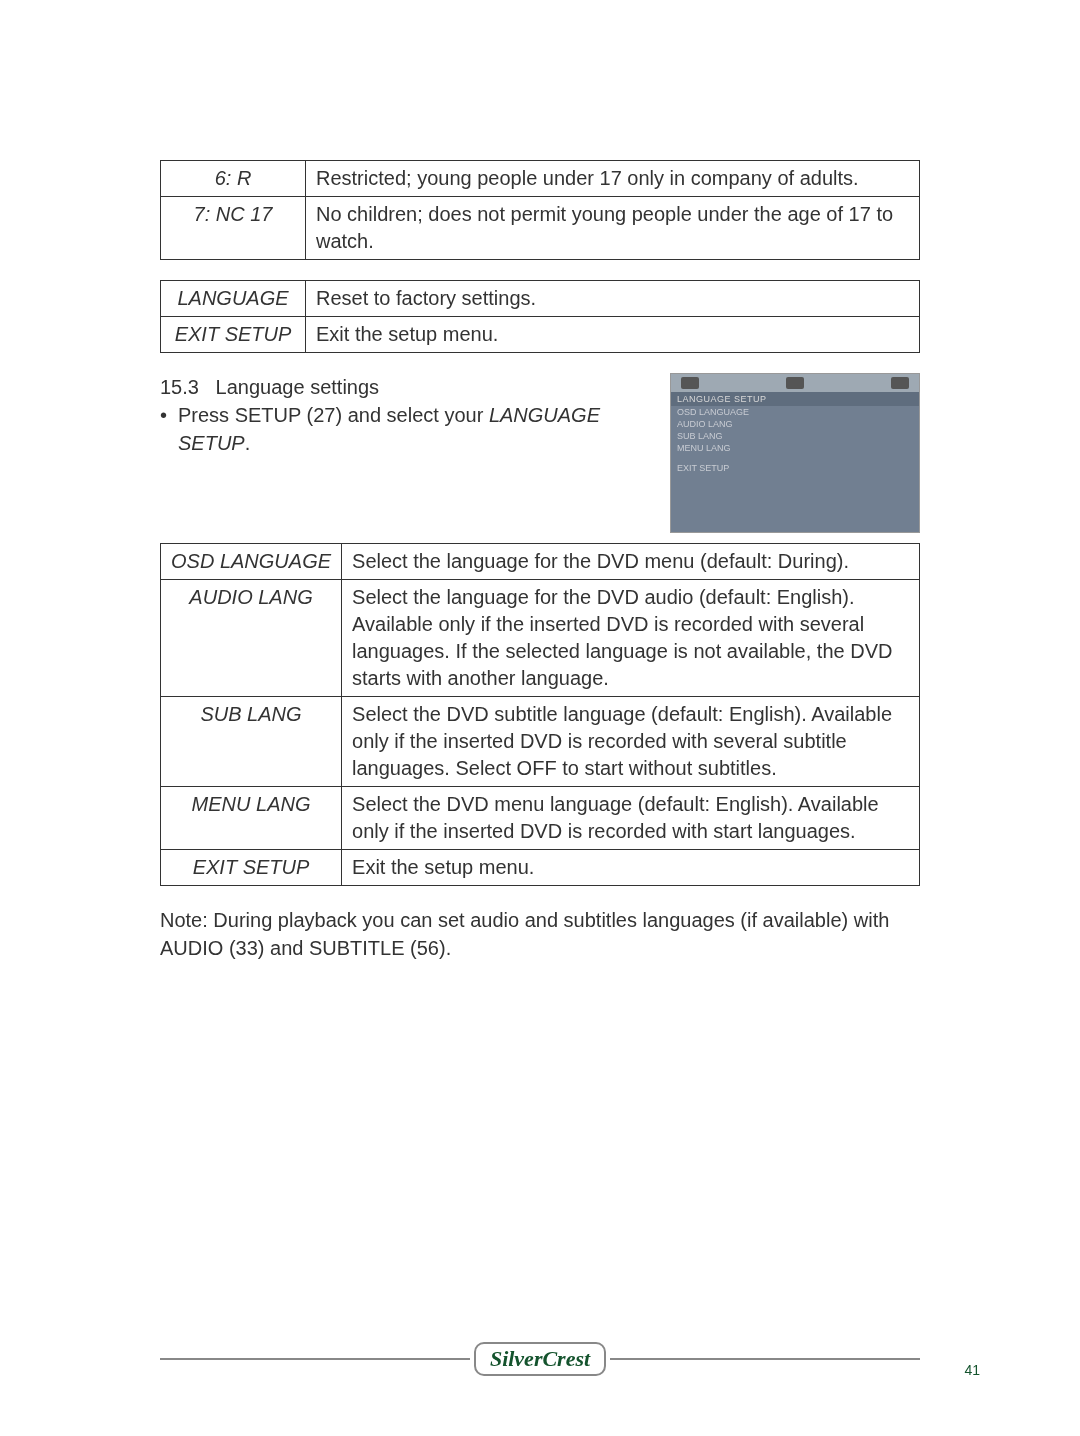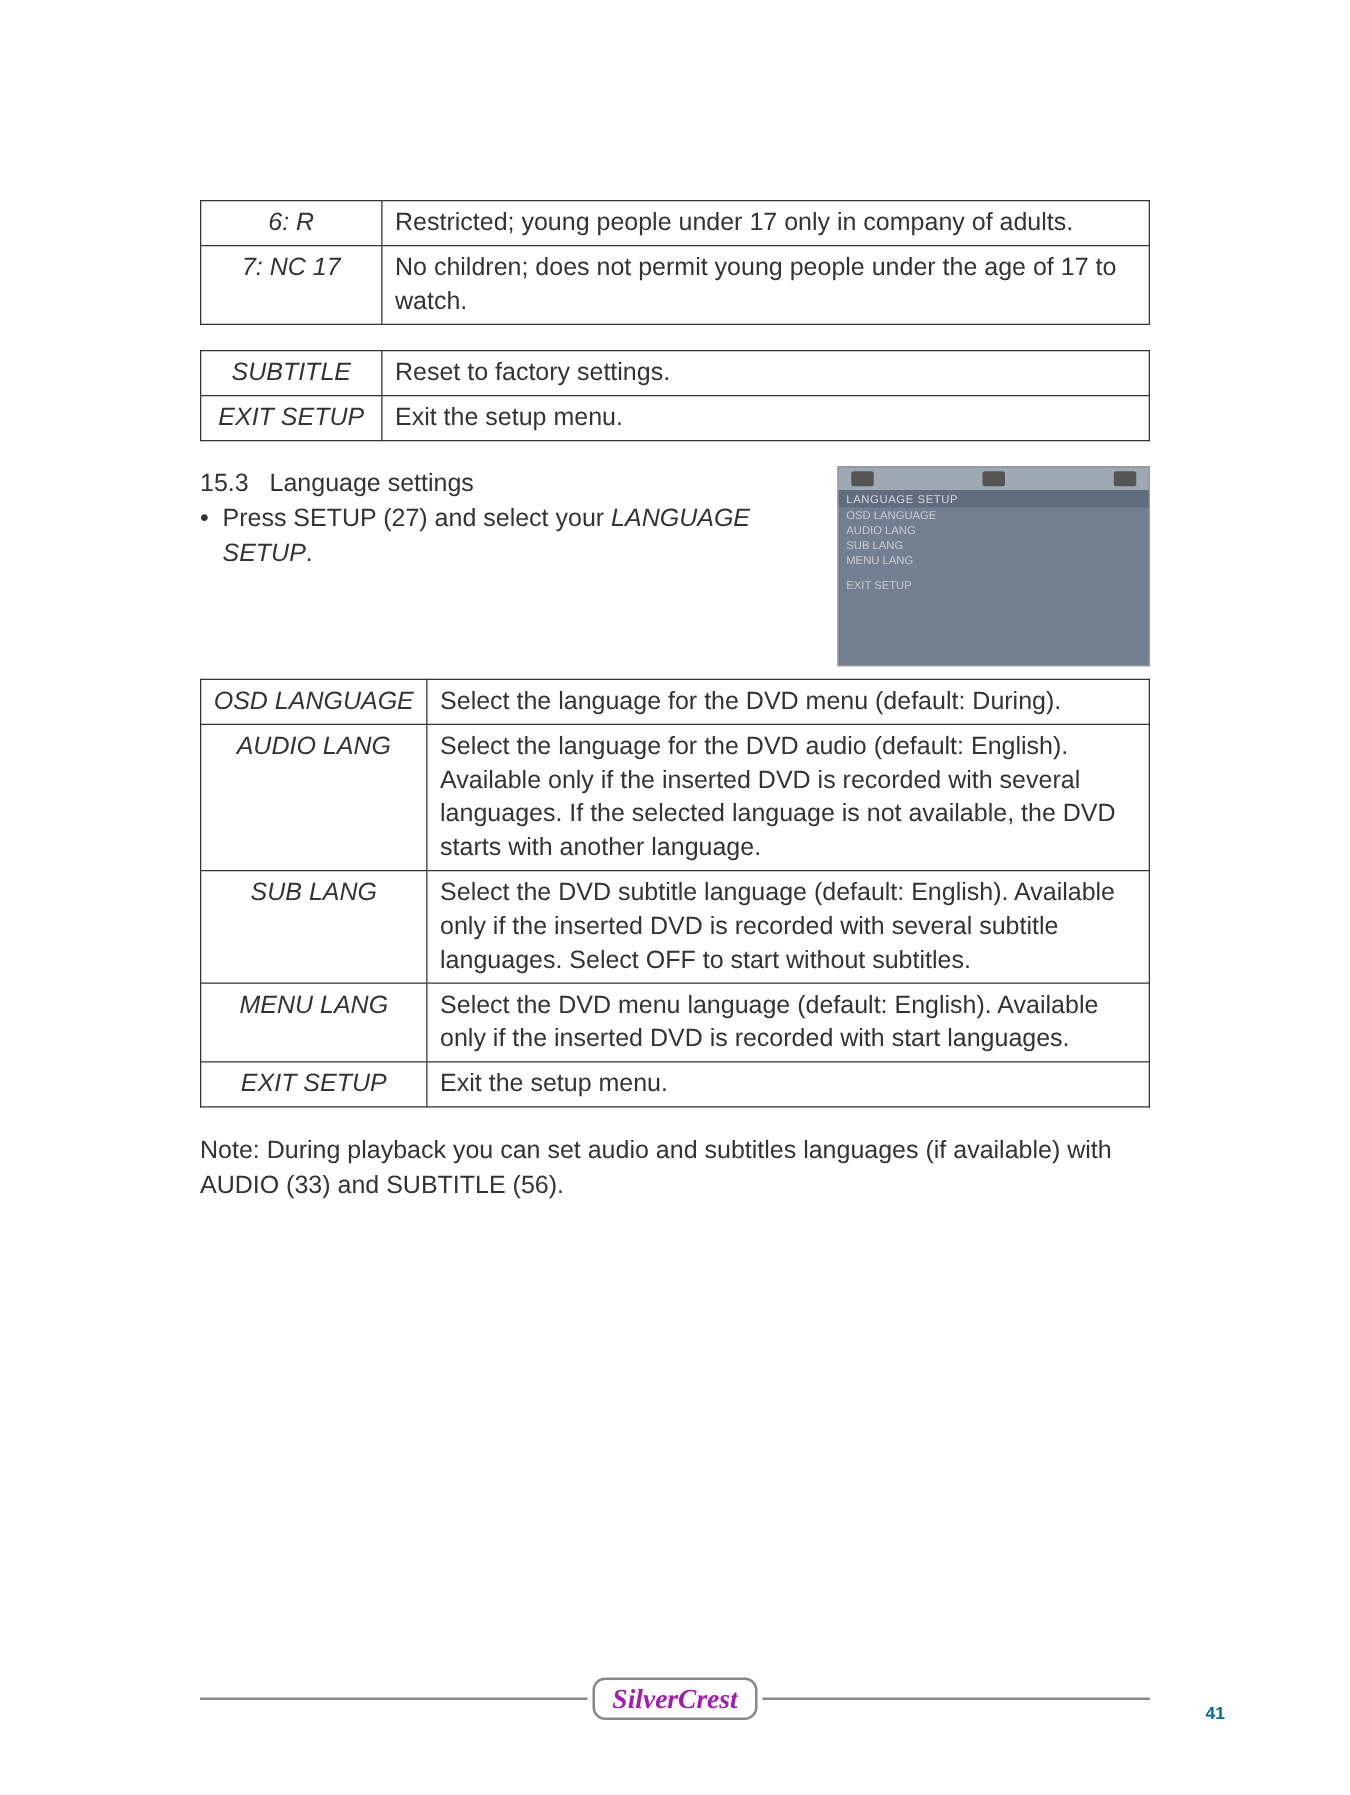--- a/index.html
+++ b/index.html
@@ -66,34 +66,33 @@
   }
   .footer-line {
     flex: 1;
     height: 2px;
     background: #888;
   }
   .footer-logo {
     border: 2px solid #888;
     border-radius: 10px;
     padding: 2px 14px;
-    color: #a21caf;
+    color: #14532d;
     font-weight: bold;
     font-style: italic;
     font-size: 22px;
     margin: 0 4px;
     font-family: Georgia, serif;
   }
   .page-num {
     position: absolute;
     right: 100px;
     bottom: 58px;
     font-size: 14px;
-    color: #0369a1;
-    font-weight: bold;
+    color: #14532d;
   }
   
   .mock {
     width: 250px;
     height: 160px;
     background: #717f91;
     border: 1px solid #999;
     font-size: 9px;
     color: #cfd5dd;
     font-family: Arial, sans-serif;
@@ -132,21 +131,21 @@
   <tr>
     <td class="key">7: NC 17</td>
     <td>No children; does not permit young people under the age of 17 to watch.</td>
   </tr>
 </tbody>
   </table>
 
 <table>
   <tbody>
       <tr>
-    <td class="key">SUBTITLE</td>
+    <td class="key">LANGUAGE</td>
     <td>Reset to factory settings.</td>
   </tr>
   <tr>
     <td class="key">EXIT SETUP</td>
     <td>Exit the setup menu.</td>
   </tr>
 </tbody>
   </table>
 
 <div class="section">

